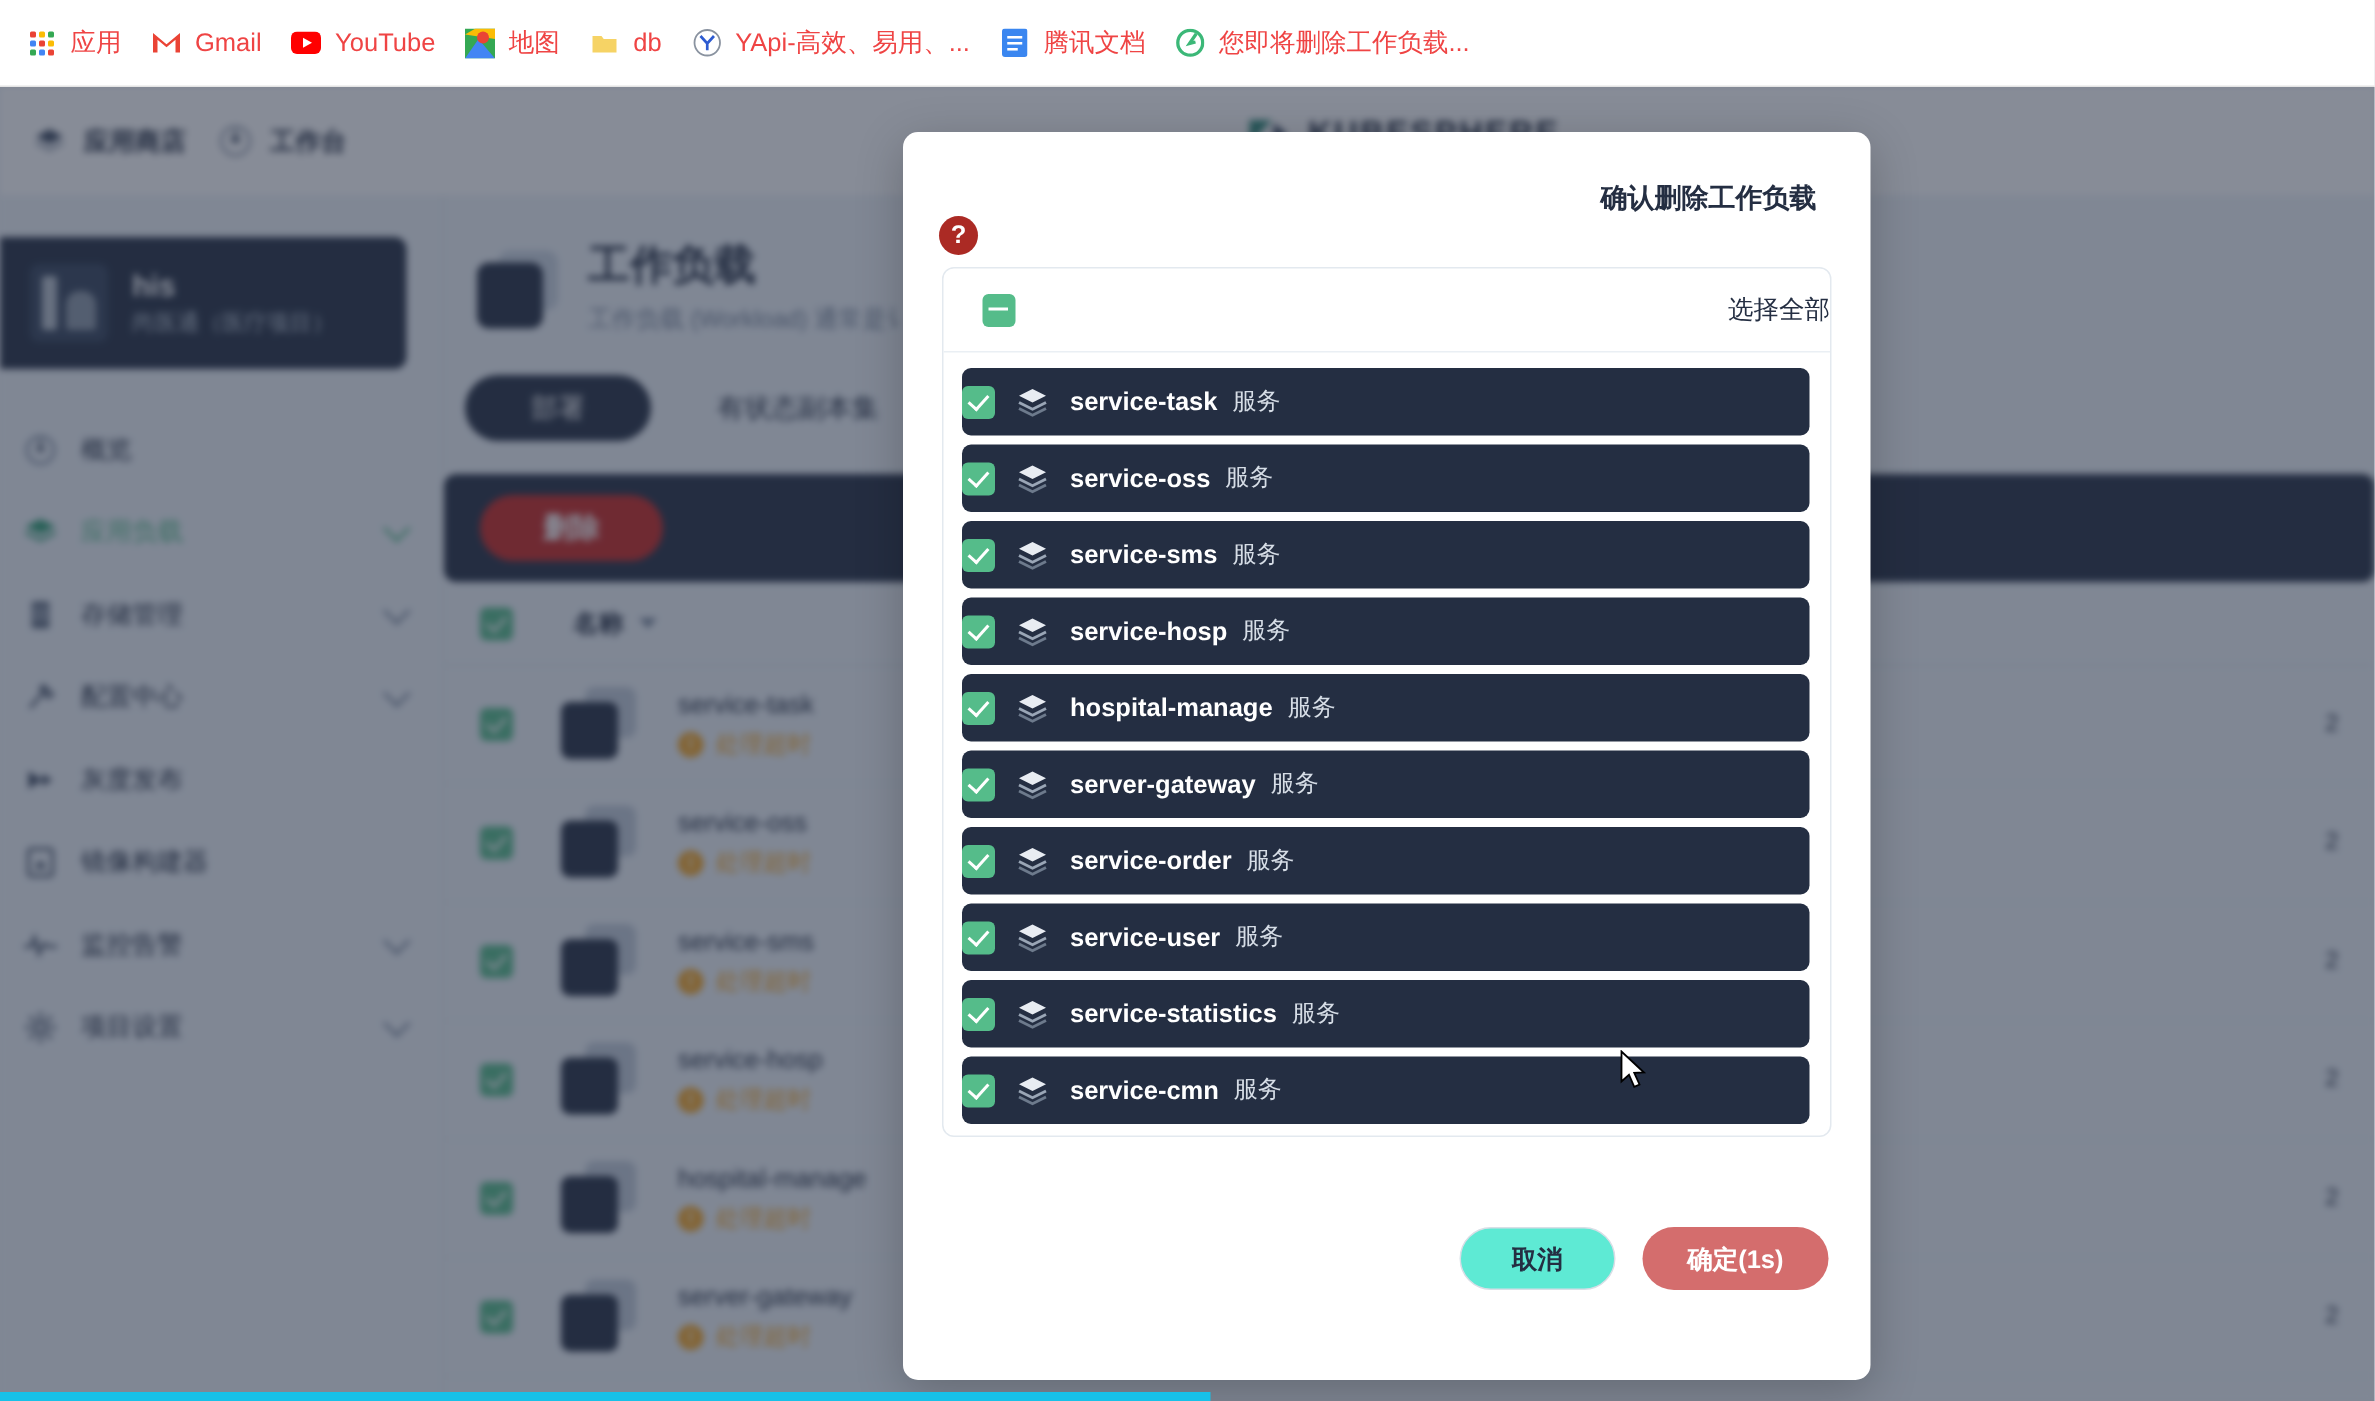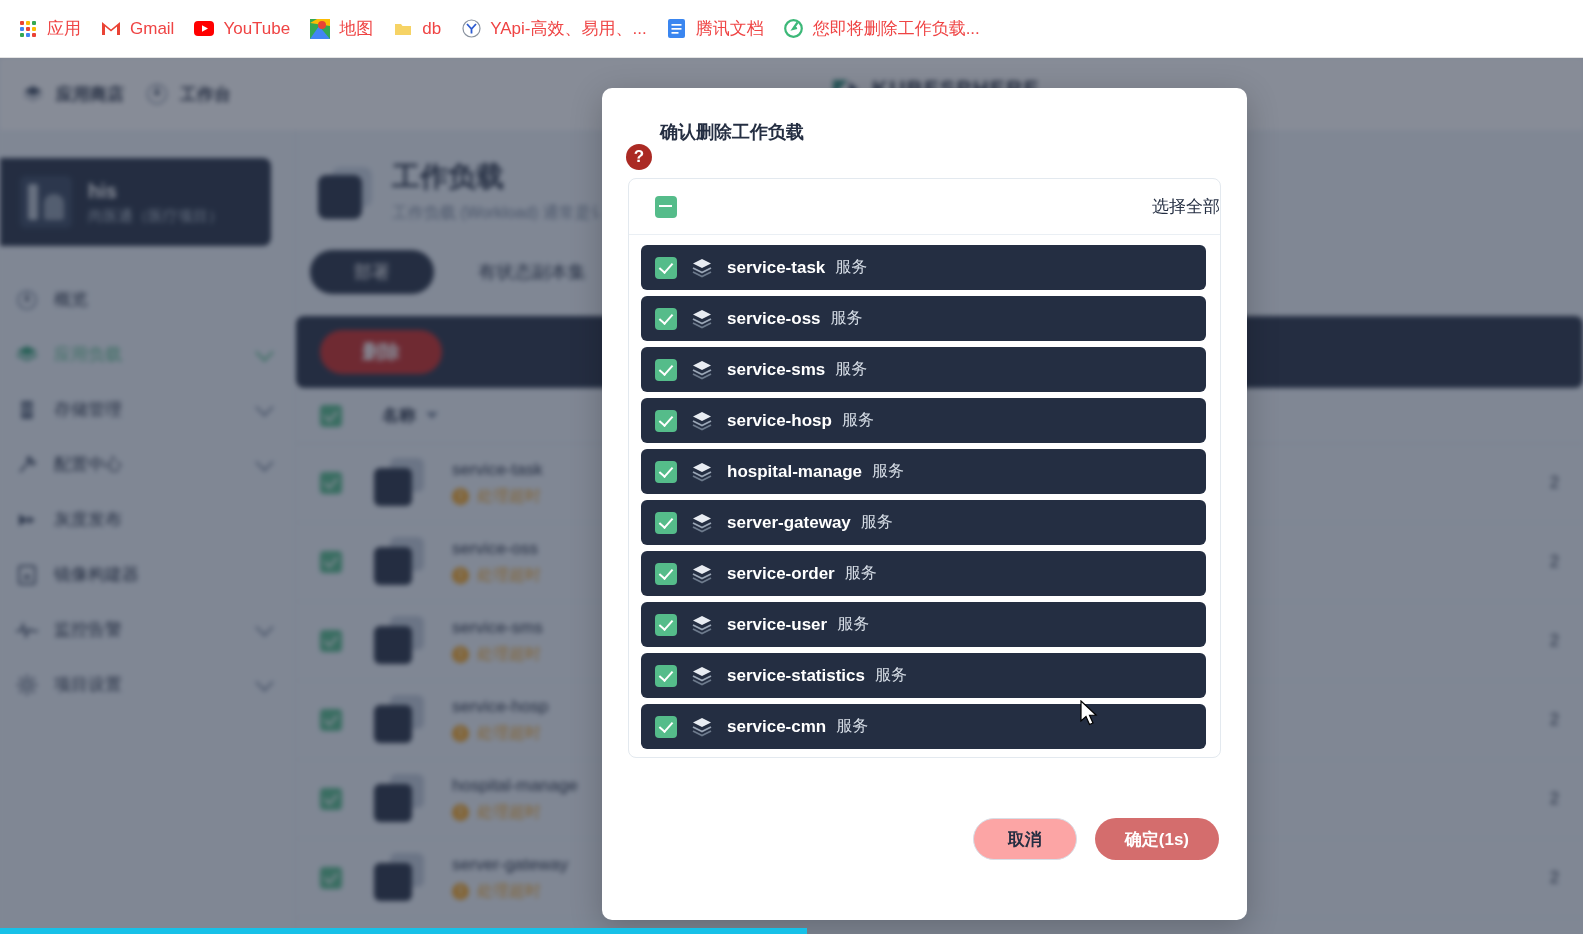--- a/index.html
+++ b/index.html
@@ -225,21 +225,21 @@
     display:flex; flex-direction:column;
   }
   .modal-top { padding: 32px 36px 0 58px; position:relative; }
   .q-ico {
     position:absolute; left: 24px; top: 56px;
     width: 26px; height: 26px; border-radius:50%;
     background:#ab2a24; color:#fff;
     font-size: 17px; font-weight:700;
     display:flex; align-items:center; justify-content:center;
   }
-  .modal-title { font-size: 18px; font-weight:700; color:#242e42; margin-bottom: 12px;}
+  .modal-title { font-size: 18px; font-weight:700; color:#242e42; margin-bottom: 12px; text-align: right;}
   .modal-desc { font-size: 16px; color:#79879c; line-height: 1.62; }
 
   .select-panel {
     margin: 22px 26px 0 26px;
     border: 1px solid #e3e9ef; border-radius: 8px;
     background:#fff; overflow:hidden;
     display:flex; flex-direction:column;
     flex: 0 0 auto;
     height: 580px;
   }
@@ -247,37 +247,37 @@
     height: 56px; display:flex; align-items:center;
     padding-left: 26px; border-bottom:1px solid #eaeff4; flex:0 0 56px;justify-content:space-between;
   }
   .select-all-label { font-size:17px; color:#242e42; margin-left: 16px; }
   .select-list {
     flex:1; overflow-y: auto; padding: 10px 14px 10px 12px;
     position:relative;
   }
   .sel-row {
     height: 45px; background:#242e42; border-radius:6px;
-    display:flex; align-items:center; padding-left: 14px;
+    display:flex; align-items:center; 
     margin-bottom: 6px;
   }
   .sel-ico {
     width: 22px; height: 20px; margin: 0 14px 0 14px;
     position: relative; flex:0 0 22px;
   }
   .sel-name { font-size:17px; font-weight:700; color:#fff; }
   .sel-kind { font-size:16px; color:#d6dde6; margin-left: 10px; }
 
   .modal-foot {
     flex:1; display:flex; align-items:center; justify-content:flex-end;
     padding-right: 28px; gap: 18px;
   }
   .btn-cancel {
     height: 42px; padding: 0 34px; border-radius: 21px;
-    border:1px solid #d8dee6; background:#fca5a5; color:#242e42;
+    border:1px solid #d8dee6; background:#5eead4; color:#242e42;
     font-size:17px; font-weight:700; cursor:pointer;
   }
   .btn-ok {
     height: 42px; padding: 0 30px; border-radius: 21px;
     border:none; background:#d46d6d; color:#fff;
     font-size:17px; font-weight:700; cursor:pointer;
   }
 
   
   #cursor { position:absolute; left:1080px; top:700px; z-index: 80; pointer-events:none;}

